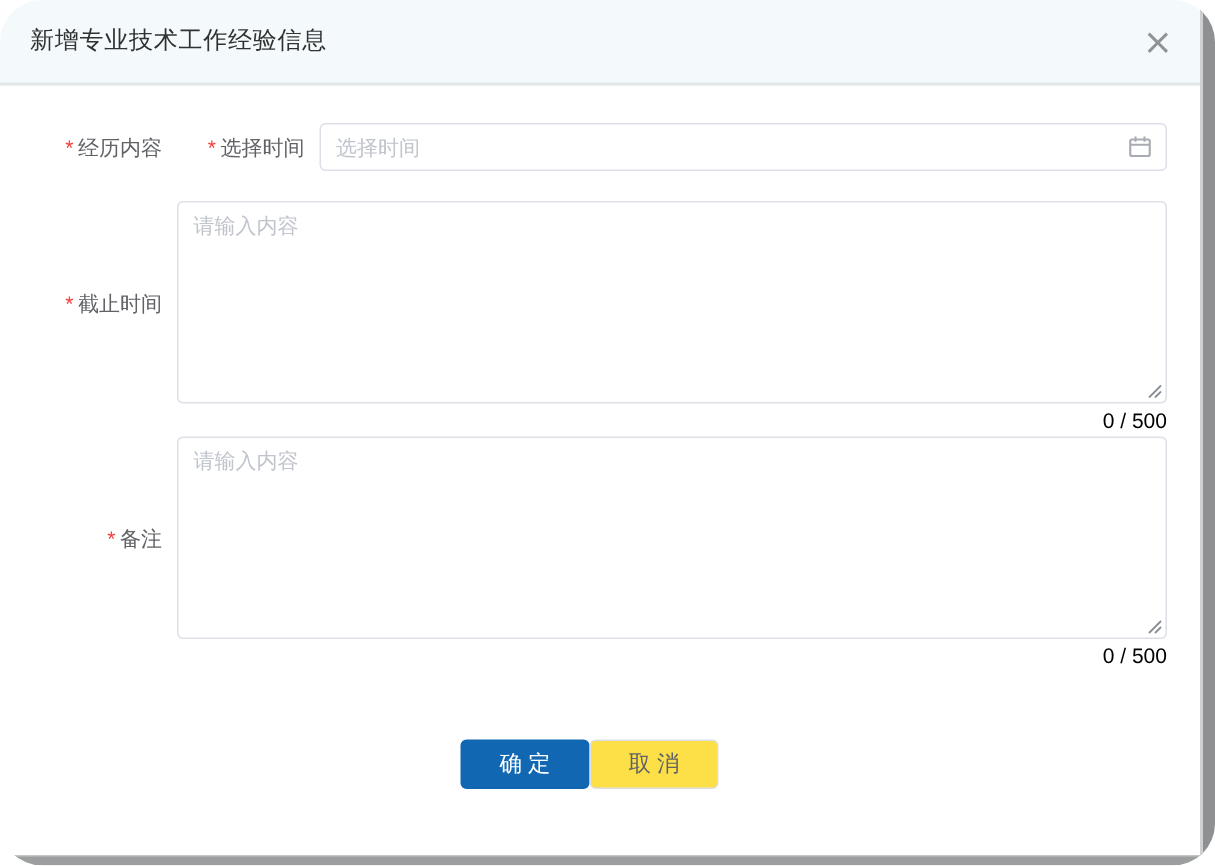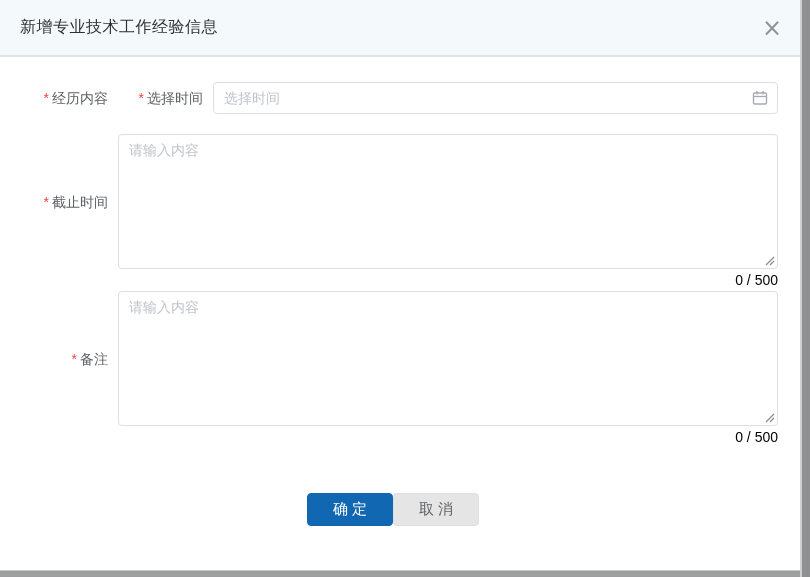--- a/index.html
+++ b/index.html
@@ -7,20 +7,21 @@
   body {
     font-family: "Liberation Sans", "DejaVu Sans", sans-serif;
     background: #ffffff;
   }
   .screen {
     position: relative;
     width: 810px;
     height: 577px;
     background: #ffffff;
     overflow: hidden;
+    border-radius: 28px;
   }
   
   .dialog-header {
     position: relative;
     height: 57px;
     background: #f4fafb;
     border-bottom: 2px solid #e3e6e8;
     display: flex;
     align-items: center;
     padding: 0 20px;
@@ -140,21 +141,21 @@
     letter-spacing: 4px;
     text-indent: 4px;
     font-family: "Liberation Sans", "DejaVu Sans", sans-serif;
   }
   .btn-primary {
     background: #1167b1;
     border: 1px solid #1167b1;
     color: #ffffff;
   }
   .btn-plain {
-    background: #e5e5e5;
+    background: #fde047;
     border: 1px solid #dcdfe6;
     color: #606266;
   }
   
   .scrollbar-v {
     position: absolute;
     top: 0;
     right: 0;
     width: 10px;
     height: 577px;

